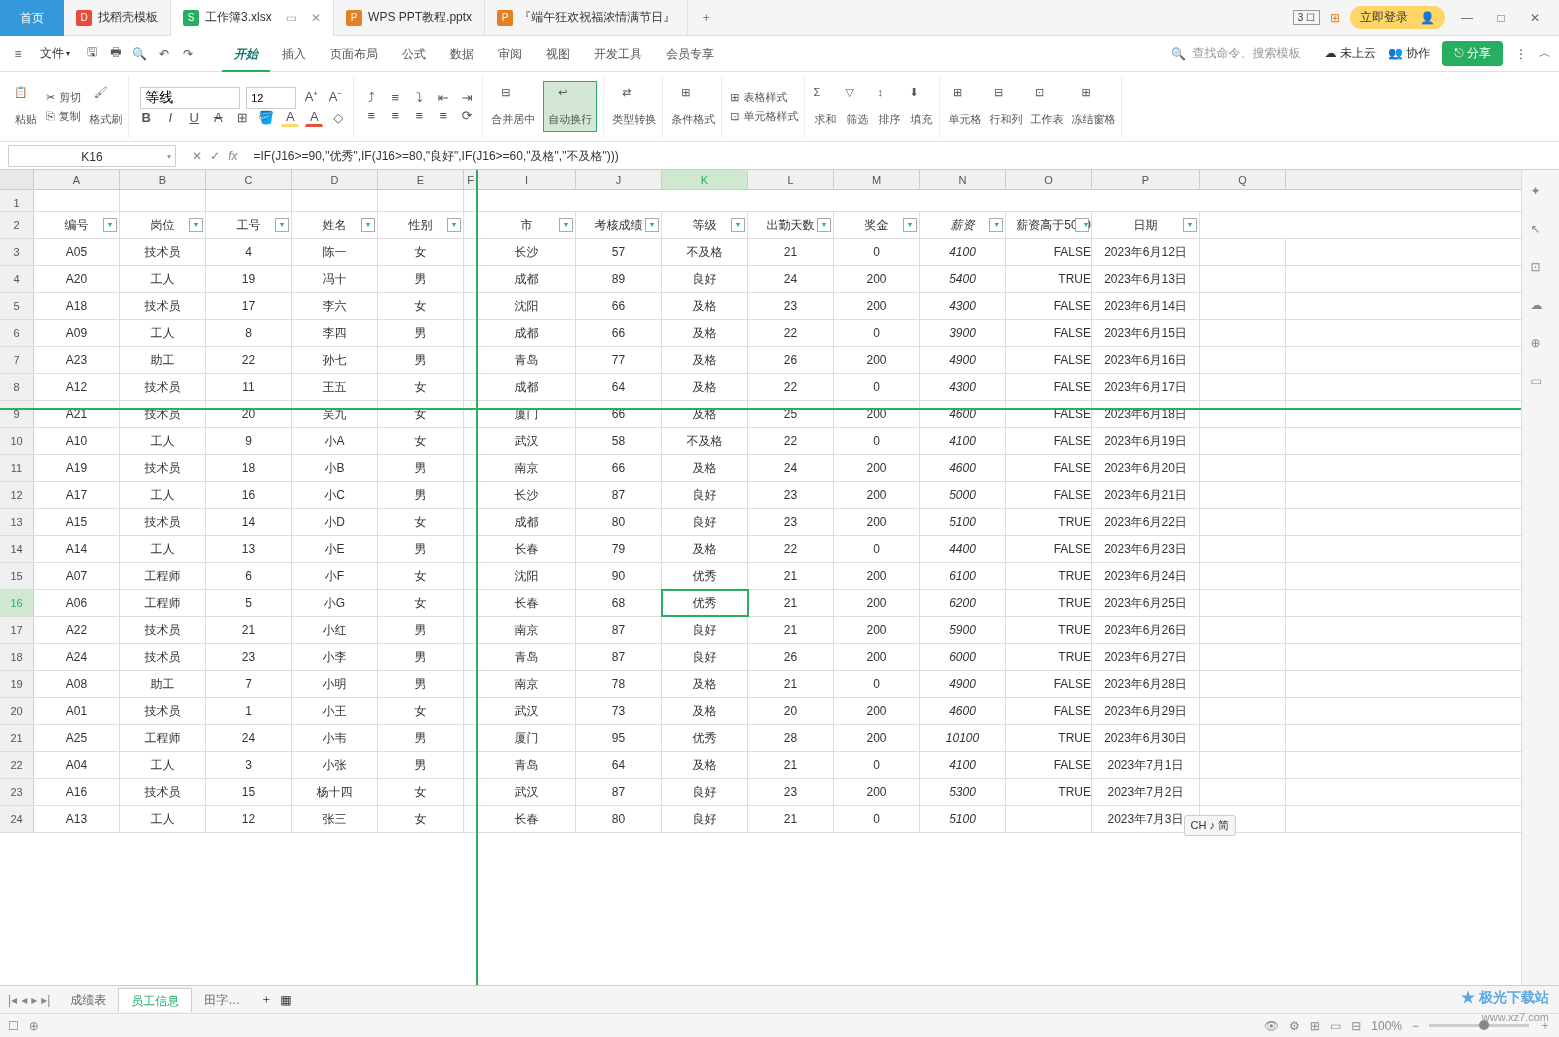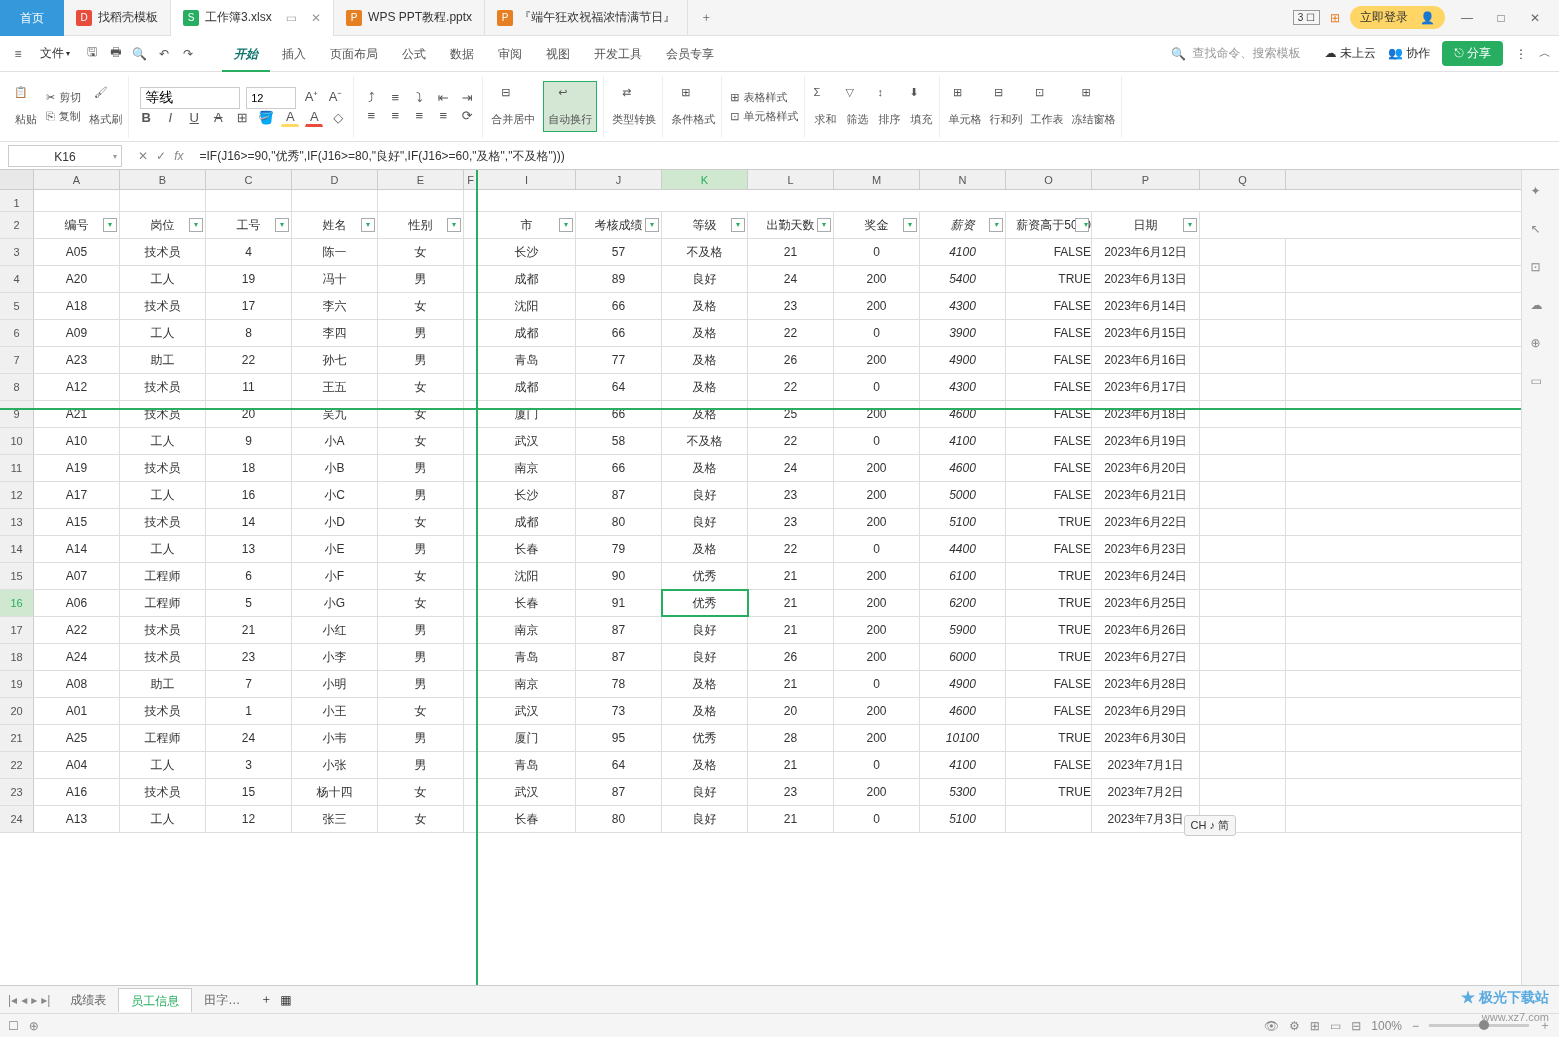--- a/index.html
+++ b/index.html
@@ -41,21 +41,21 @@
 .rb-col { display: flex; flex-direction: column; gap: 4px; }
 .font-select { border: 1px solid #ccc; width: 100px; height: 22px; padding: 0 4px; font-size: 14px; }
 .size-select { border: 1px solid #ccc; width: 50px; height: 22px; padding: 0 4px; font-size: 11px; }
 .num-select { border: 1px solid #ccc; width: 100px; height: 22px; padding: 0 4px; font-size: 11px; }
 .icon-row { display: flex; gap: 6px; }
 .fmt-icon { width: 18px; height: 18px; display: inline-flex; align-items: center; justify-content: center; color: #555; font-size: 13px; border: 1px solid transparent; }
 .wrap-active { background: #d4e6d4; border: 1px solid #27ae60; padding: 4px; }
 
 
 .formulabar { height: 28px; display: flex; align-items: center; border-bottom: 1px solid #ccc; }
-.namebox { width: 114px; border: 1px solid #ccc; height: 22px; margin: 0 8px; text-align: center; line-height: 22px; position: relative; }
+.namebox { width: 168px; border: 1px solid #ccc; height: 22px; margin: 0 8px; text-align: center; line-height: 22px; position: relative; }
 .namebox::after { content: "▾"; position: absolute; right: 4px; color: #999; font-size: 8px; }
 .fx-icons { display: flex; gap: 8px; padding: 0 8px; color: #888; }
 .formula-input { flex: 1; padding: 0 8px; height: 22px; line-height: 22px; }
 
 
 .grid-container { display: flex; height: calc(100% - 36px - 36px - 70px - 28px - 28px - 24px); }
 .grid-main { flex: 1; overflow: hidden; position: relative; }
 .col-headers { display: flex; height: 20px; background: #f0f0f0; border-bottom: 1px solid #ccc; }
 .corner { width: 34px; background: #e8e8e8; border-right: 1px solid #ccc; }
 .colh { border-right: 1px solid #ccc; text-align: center; line-height: 20px; color: #555; font-size: 11px; }
@@ -598,21 +598,21 @@
         </div>
         <div class="grow">
           <div class="rowh active">16</div>
           <div class="cell w-a">A06</div>
           <div class="cell w-b">工程师</div>
           <div class="cell w-c">5</div>
           <div class="cell w-d">小G</div>
           <div class="cell w-e">女</div>
           <div class="cell w-f"></div>
           <div class="cell w-i">长春</div>
-          <div class="cell w-j">91</div>
+          <div class="cell w-j">68</div>
           <div class="cell w-k selected">优秀</div>
           <div class="cell w-l">21</div>
           <div class="cell w-m">200</div>
           <div class="cell w-n">6200</div>
           <div class="cell w-o">TRUE</div>
           <div class="cell w-p">2023年6月25日</div>
           <div class="cell w-q"></div>
         </div>
         <div class="grow">
           <div class="rowh">17</div>

